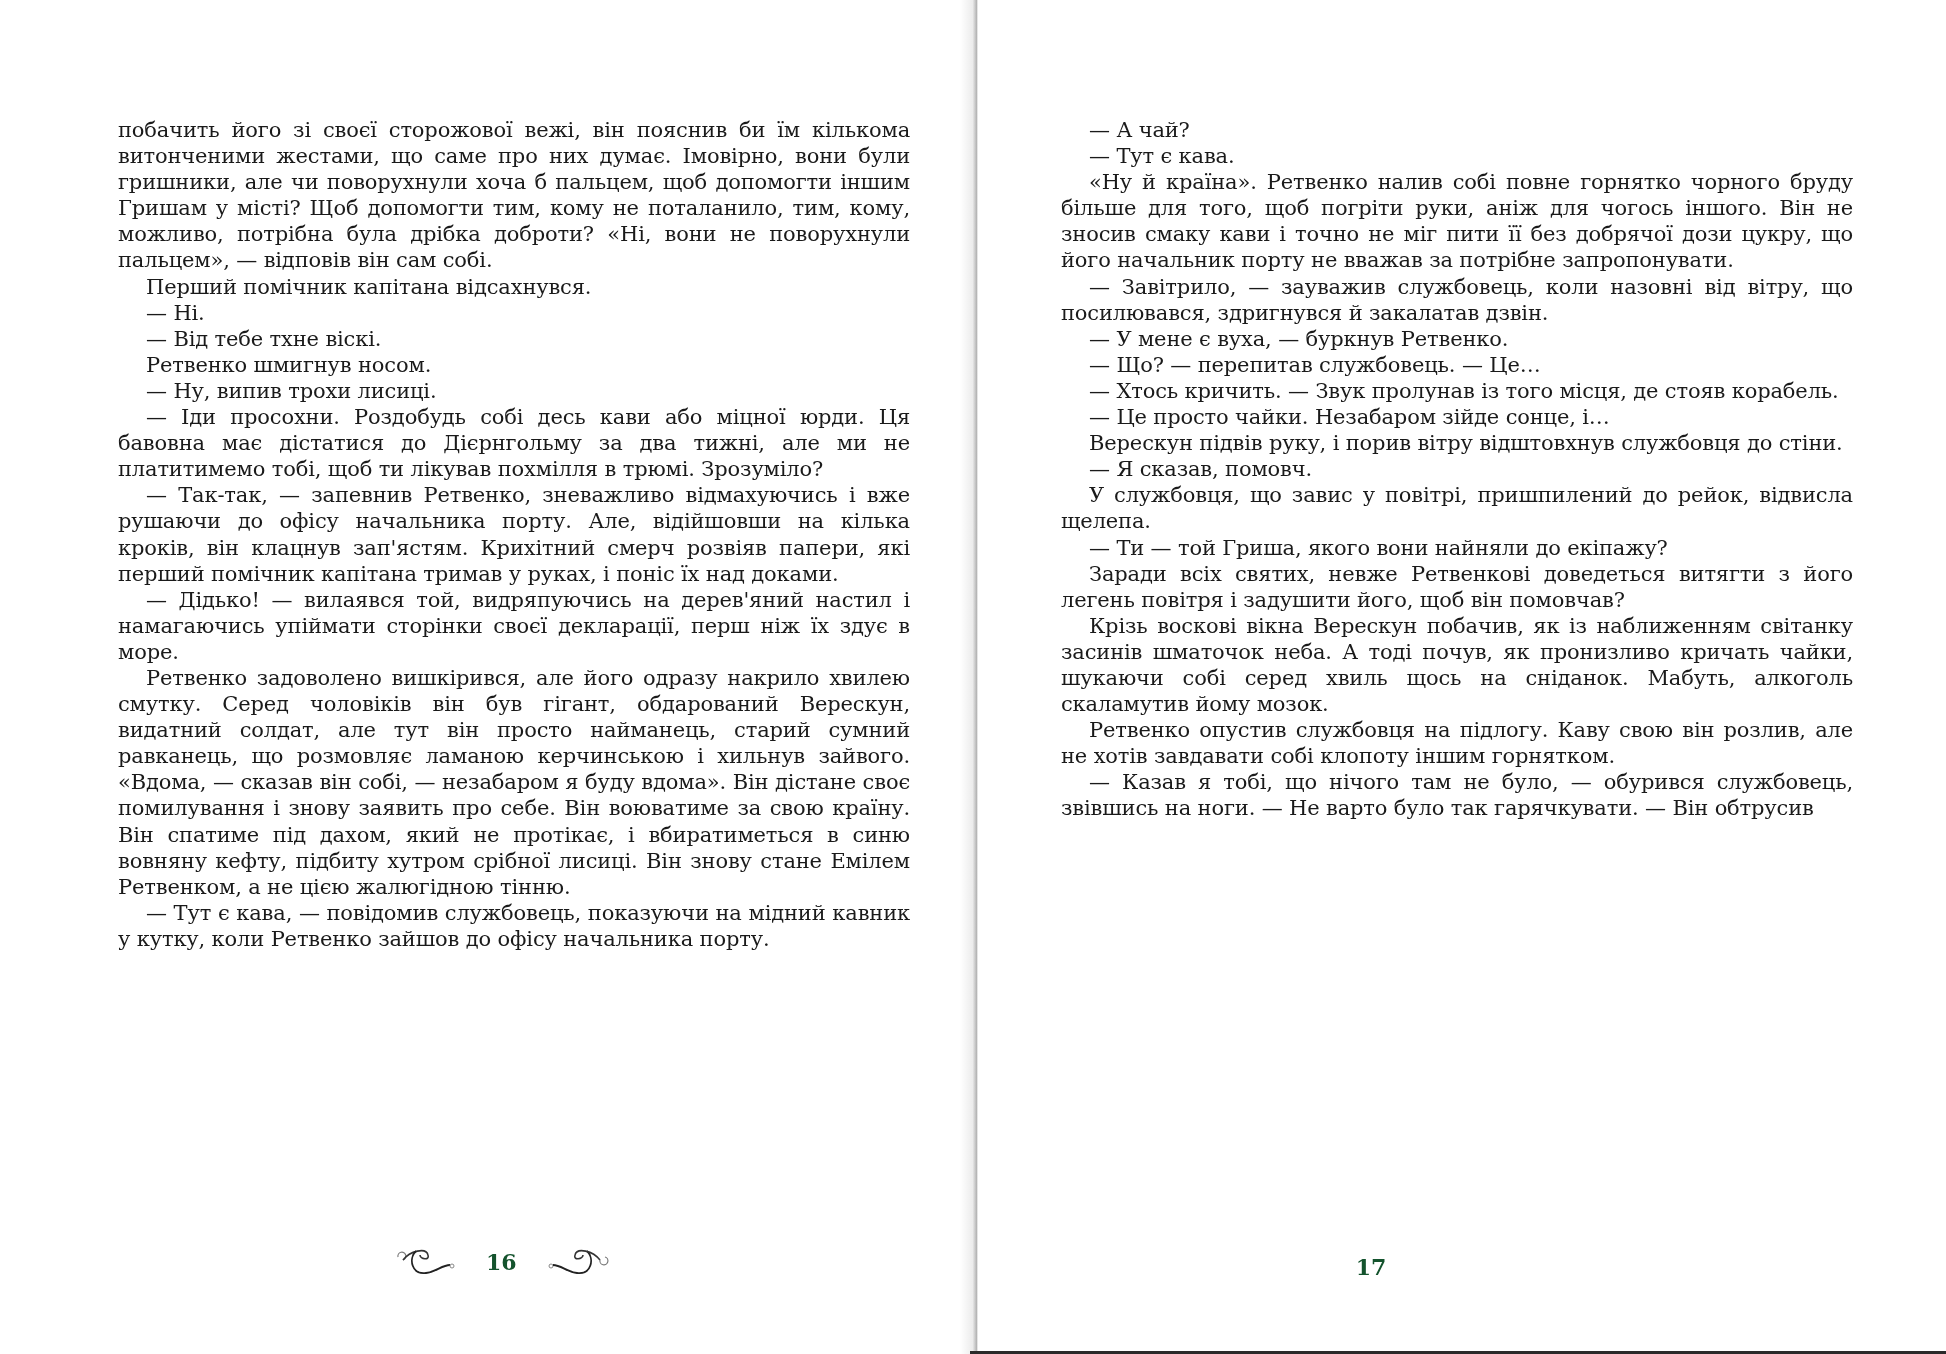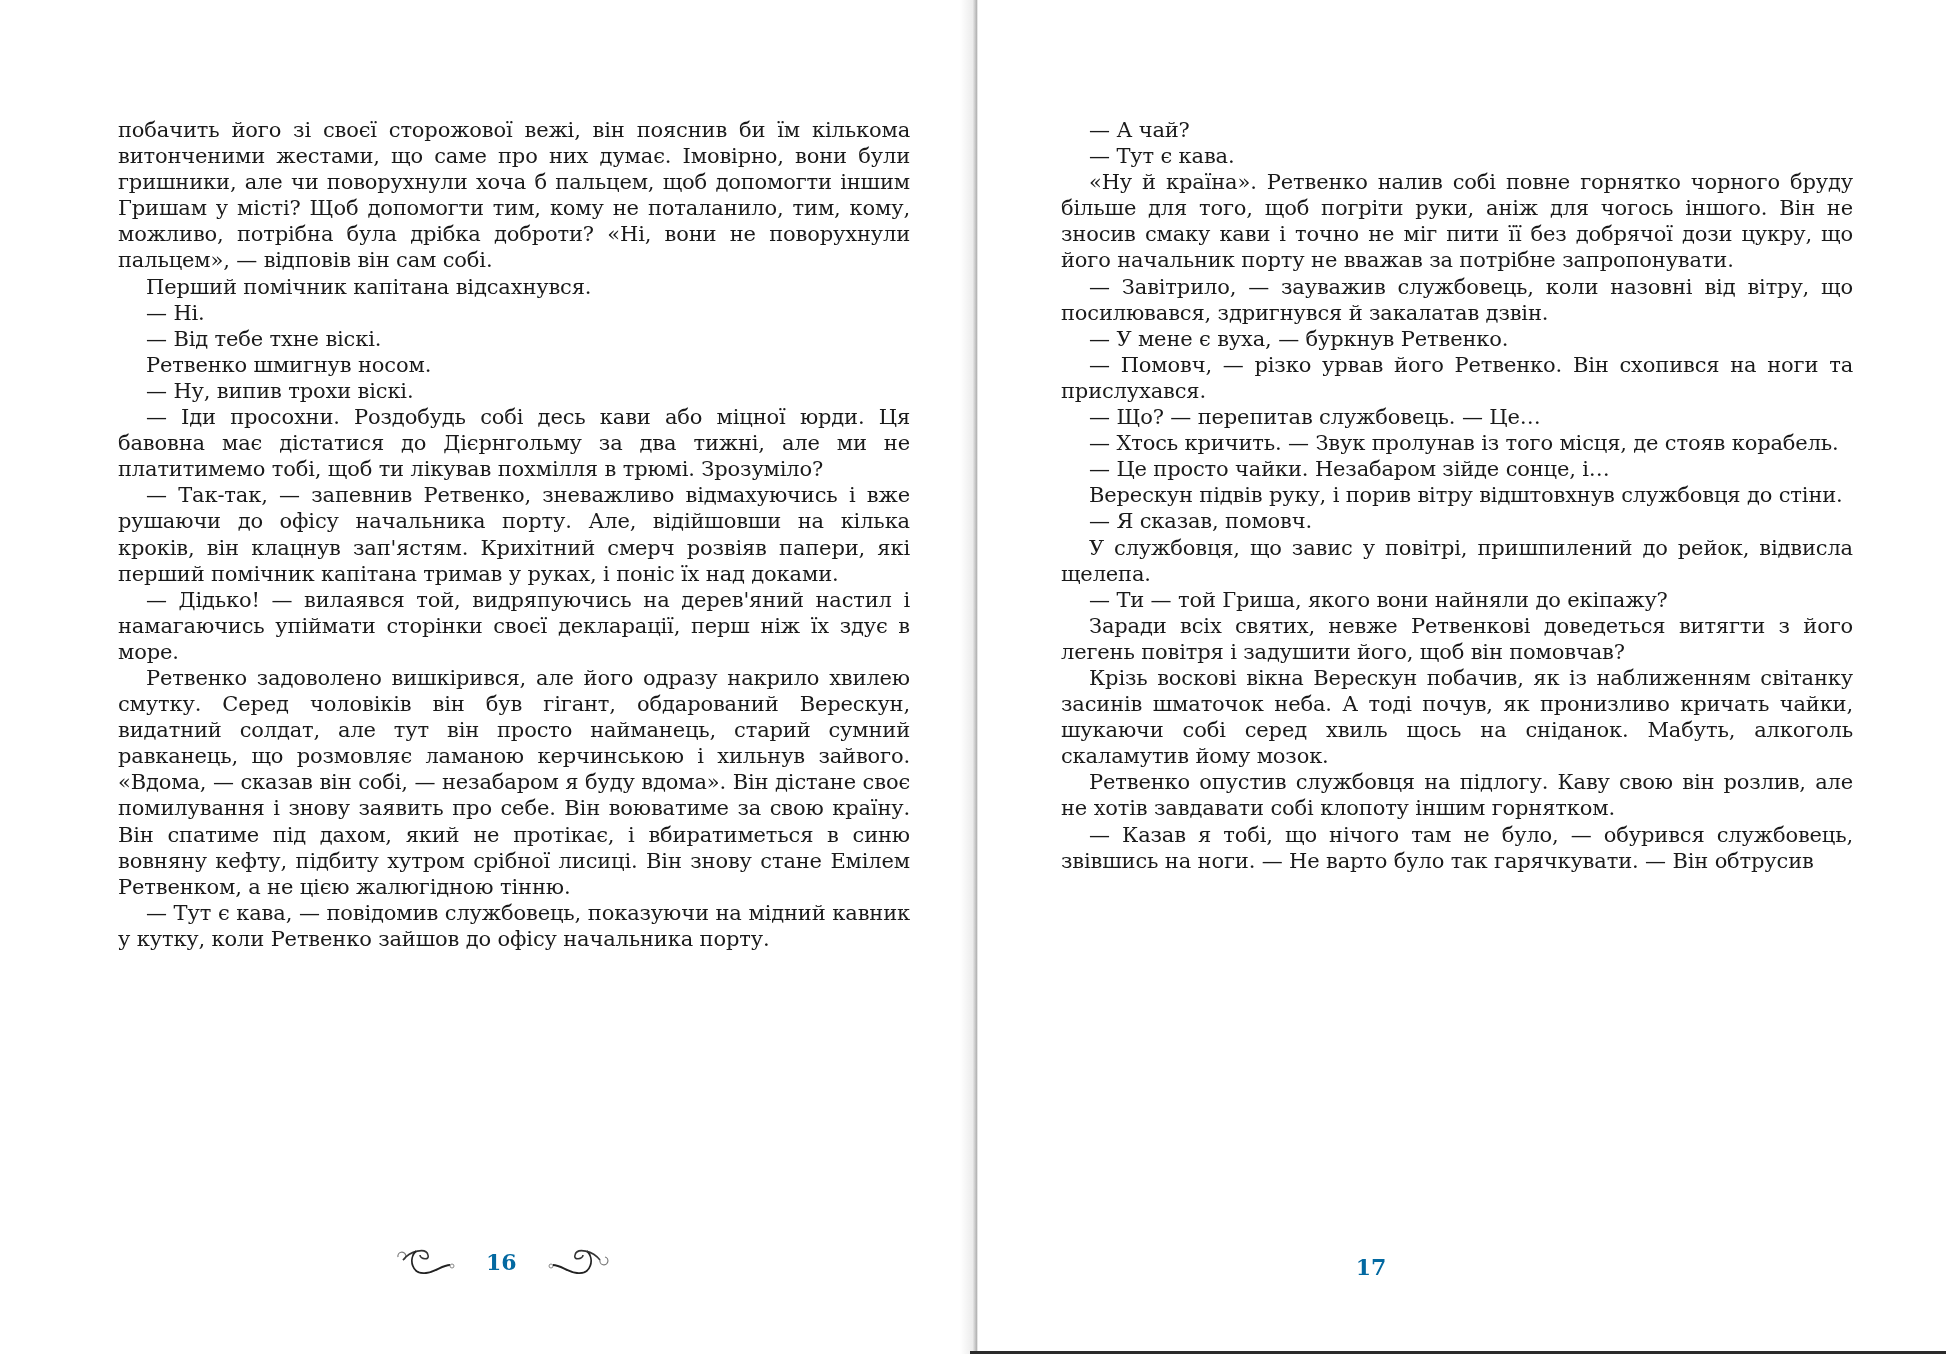--- a/index.html
+++ b/index.html
@@ -26,36 +26,36 @@
   .left .text-block { left: 118px; width: 792px; }
   .right .text-block { left: 70px; width: 792px; }
   .text-block p { margin: 0; text-indent: 0; }
   .text-block p.ind { text-indent: 28px; }
   .text-block p.noind { text-indent: 0; }
   .folio {
     position: absolute; top: 1242px; height: 40px; display: flex; align-items: center; gap: 12px;
   }
   .left .folio { left: 390px; }
   .right .folio { left: 345px; flex-direction: column; }
-  .folio .num { font-family: "DejaVu Serif", serif; font-size: 22px; font-weight: bold; color: #0369a1; padding: 0 14px; }
+  .folio .num { font-family: "DejaVu Serif", serif; font-size: 22px; font-weight: bold; color: #14532d; padding: 0 14px; }
   .swirl { width: 70px; height: 34px; }
 </style>
 </head>
 <body>
 
 <div class="spread">
 
   <div class="page left">
     <div class="text-block">
       <p class="noind">побачить його зі своєї сторожової вежі, він пояснив би їм кількома витонченими жестами, що саме про них думає. Імовірно, вони були гришники, але чи поворухнули хоча б пальцем, щоб допомогти іншим Гришам у місті? Щоб допомогти тим, кому не поталанило, тим, кому, можливо, потрібна була дрібка доброти? «Ні, вони не поворухнули пальцем», — відповів він сам собі.</p>
       <p class="ind">Перший помічник капітана відсахнувся.</p>
       <p class="ind">— Ні.</p>
       <p class="ind">— Від тебе тхне віскі.</p>
       <p class="ind">Ретвенко шмигнув носом.</p>
-      <p class="ind">— Ну, випив трохи віскі.</p>
+      <p class="ind">— Ну, випив трохи лисиці.</p>
       <p class="ind">— Іди просохни. Роздобудь собі десь кави або міцної юрди. Ця бавовна має дістатися до Дієрнгольму за два тижні, але ми не платитимемо тобі, щоб ти лікував похмілля в трюмі. Зрозуміло?</p>
       <p class="ind">— Так-так, — запевнив Ретвенко, зневажливо відмахуючись і вже рушаючи до офісу начальника порту. Але, відійшовши на кілька кроків, він клацнув зап'ястям. Крихітний смерч розвіяв папери, які перший помічник капітана тримав у руках, і поніс їх над доками.</p>
       <p class="ind">— Дідько! — вилаявся той, видряпуючись на дерев'яний настил і намагаючись упіймати сторінки своєї декларації, перш ніж їх здує в море.</p>
       <p class="ind">Ретвенко задоволено вишкірився, але його одразу накрило хвилею смутку. Серед чоловіків він був гігант, обдарований Верескун, видатний солдат, але тут він просто найманець, старий сумний равканець, що розмовляє ламаною керчинською і хильнув зайвого. «Вдома, — сказав він собі, — незабаром я буду вдома». Він дістане своє помилування і знову заявить про себе. Він воюватиме за свою країну. Він спатиме під дахом, який не протікає, і вбиратиметься в синю вовняну кефту, підбиту хутром срібної лисиці. Він знову стане Емілем Ретвенком, а не цією жалюгідною тінню.</p>
       <p class="ind">— Тут є кава, — повідомив службовець, показуючи на мідний кавник у кутку, коли Ретвенко зайшов до офісу начальника порту.</p>
     </div>
     <div class="folio">
       <svg class="swirl" viewBox="0 0 70 34">
         <path d="M8 12 a4 4 0 1 1 5 3" fill="none" stroke="#777" stroke-width="1.2"></path>
         <path d="M13 15 C20 6 36 2 38 10 C40 16 30 14 30 10" fill="none" stroke="#333" stroke-width="1.6"></path>
@@ -74,21 +74,20 @@
 
   <div class="gutter-shadow"></div>
 
   <div class="page right">
     <div class="text-block">
       <p class="ind">— А чай?</p>
       <p class="ind">— Тут є кава.</p>
       <p class="ind">«Ну й країна». Ретвенко налив собі повне горнятко чорного бруду більше для того, щоб погріти руки, аніж для чогось іншого. Він не зносив смаку кави і точно не міг пити її без добрячої дози цукру, що його начальник порту не вважав за потрібне запропонувати.</p>
       <p class="ind">— Завітрило, — зауважив службовець, коли назовні від вітру, що посилювався, здригнувся й закалатав дзвін.</p>
       <p class="ind">— У мене є вуха, — буркнув Ретвенко.</p>
-      <p class="ind">— Помовч, — різко урвав його Ретвенко. Він схопився на ноги та прислухався.</p>
       <p class="ind">— Що? — перепитав службовець. — Це…</p>
       <p class="ind">— Хтось кричить. — Звук пролунав із того місця, де стояв корабель.</p>
       <p class="ind">— Це просто чайки. Незабаром зійде сонце, і…</p>
       <p class="ind">Верескун підвів руку, і порив вітру відштовхнув службовця до стіни.</p>
       <p class="ind">— Я сказав, помовч.</p>
       <p class="ind">У службовця, що завис у повітрі, пришпилений до рейок, відвисла щелепа.</p>
       <p class="ind">— Ти — той Гриша, якого вони найняли до екіпажу?</p>
       <p class="ind">Заради всіх святих, невже Ретвенкові доведеться витягти з його легень повітря і задушити його, щоб він помовчав?</p>
       <p class="ind">Крізь воскові вікна Верескун побачив, як із наближенням світанку засинів шматочок неба. А тоді почув, як пронизливо кричать чайки, шукаючи собі серед хвиль щось на сніданок. Мабуть, алкоголь скаламутив йому мозок.</p>
       <p class="ind">Ретвенко опустив службовця на підлогу. Каву свою він розлив, але не хотів завдавати собі клопоту іншим горнятком.</p>

